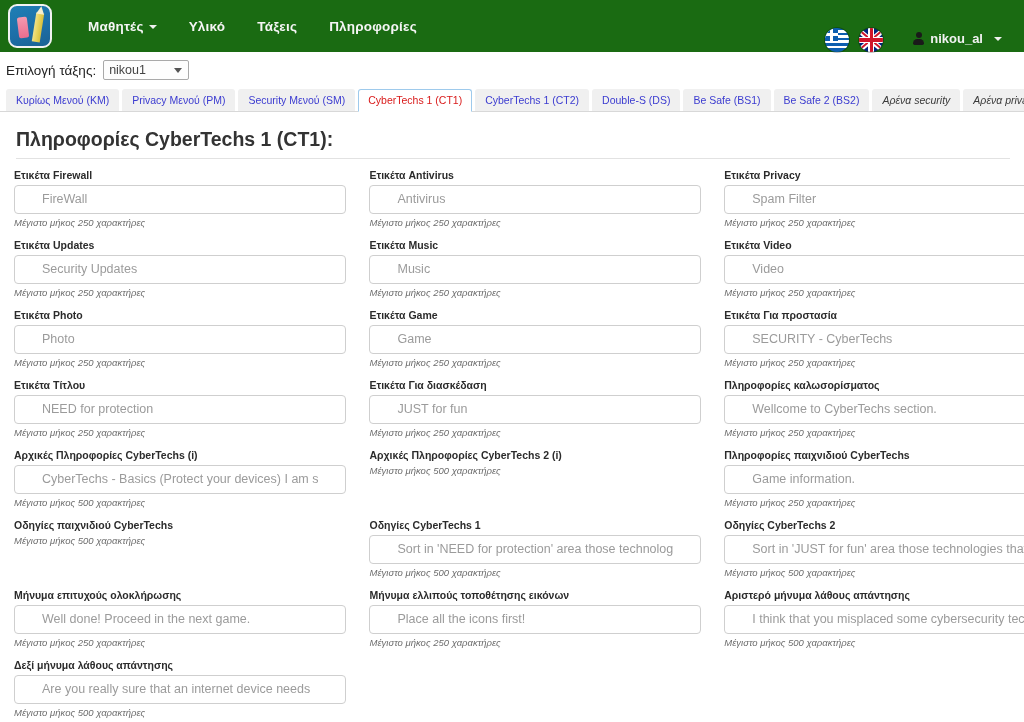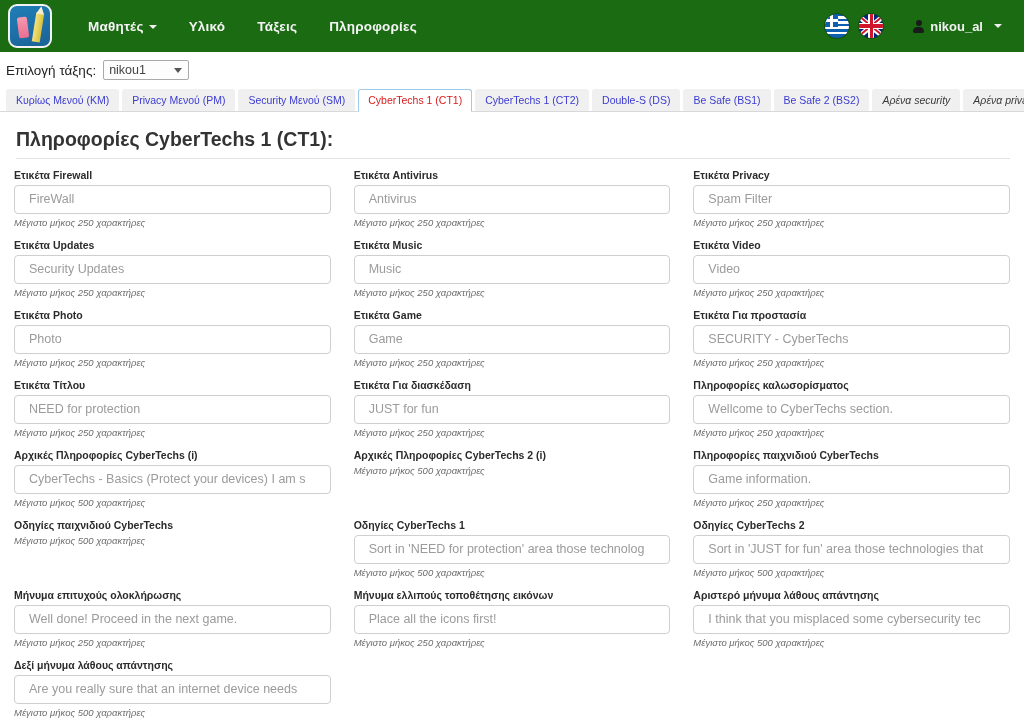--- a/index.html
+++ b/index.html
@@ -77,21 +77,21 @@
     border-right: 4px solid transparent;
     border-top: 4px solid #f0f0f0;
     vertical-align: middle;
   }
 
   .nav-right {
     position: absolute;
     right: 14px; top: 0;
     height: 52px;
     display: flex;
-    align-items: center;
+    align-items: flex-end;
     gap: 10px;
   }
   .flag {
     width: 24px; height: 24px;
     border-radius: 50%;
     overflow: hidden;
     position: relative;
     cursor: pointer;
     box-shadow: 0 0 0 1px rgba(0,0,0,.25);
   }
@@ -236,21 +236,21 @@
   }
   .field-input {
     width: 100%;
     height: 29px;
     border: 1px solid #cfcfcf;
     border-radius: 4px;
     background: #ffffff;
     font-family: "Liberation Sans", sans-serif;
     font-size: 12.5px;
     color: #9b9b9b;
-    padding: 5px 14px;
+    padding: 5px 27px;
     line-height: 17px;
     white-space: nowrap;
     overflow: hidden;
     display: block;
   }
   .field-help {
     font-size: 9.5px;
     font-style: italic;
     color: #6c6c6c;
     margin-top: 3px;

